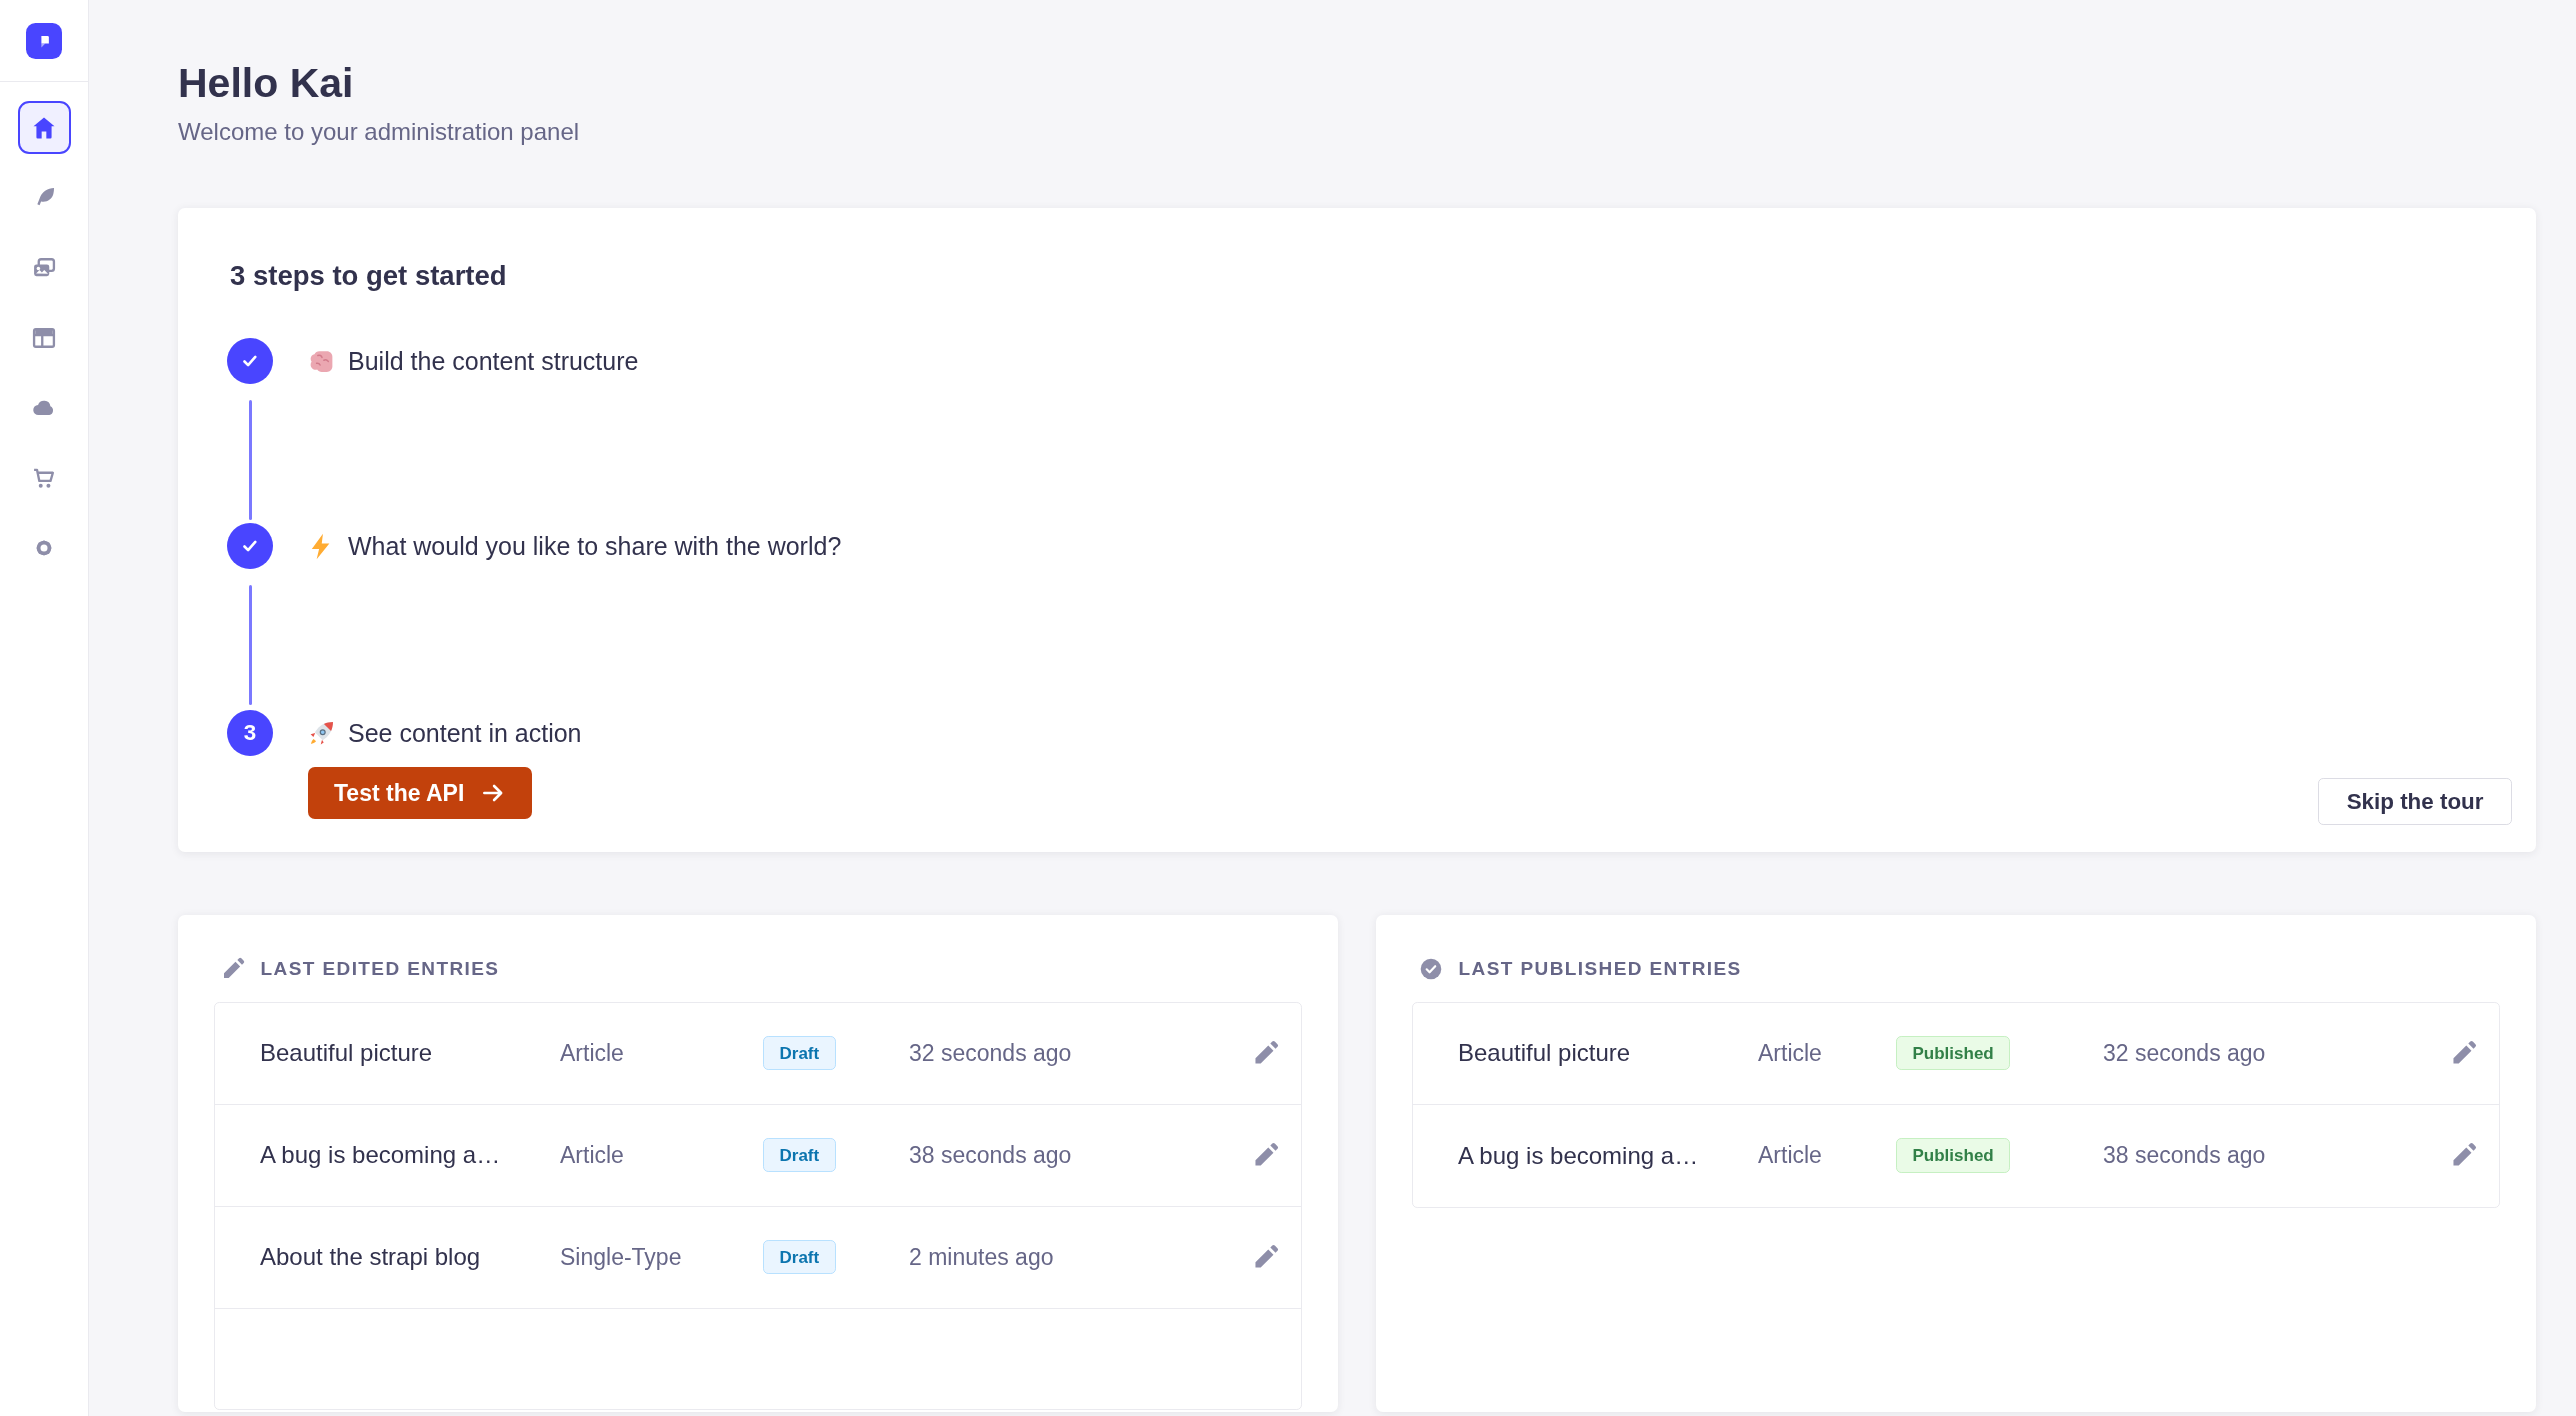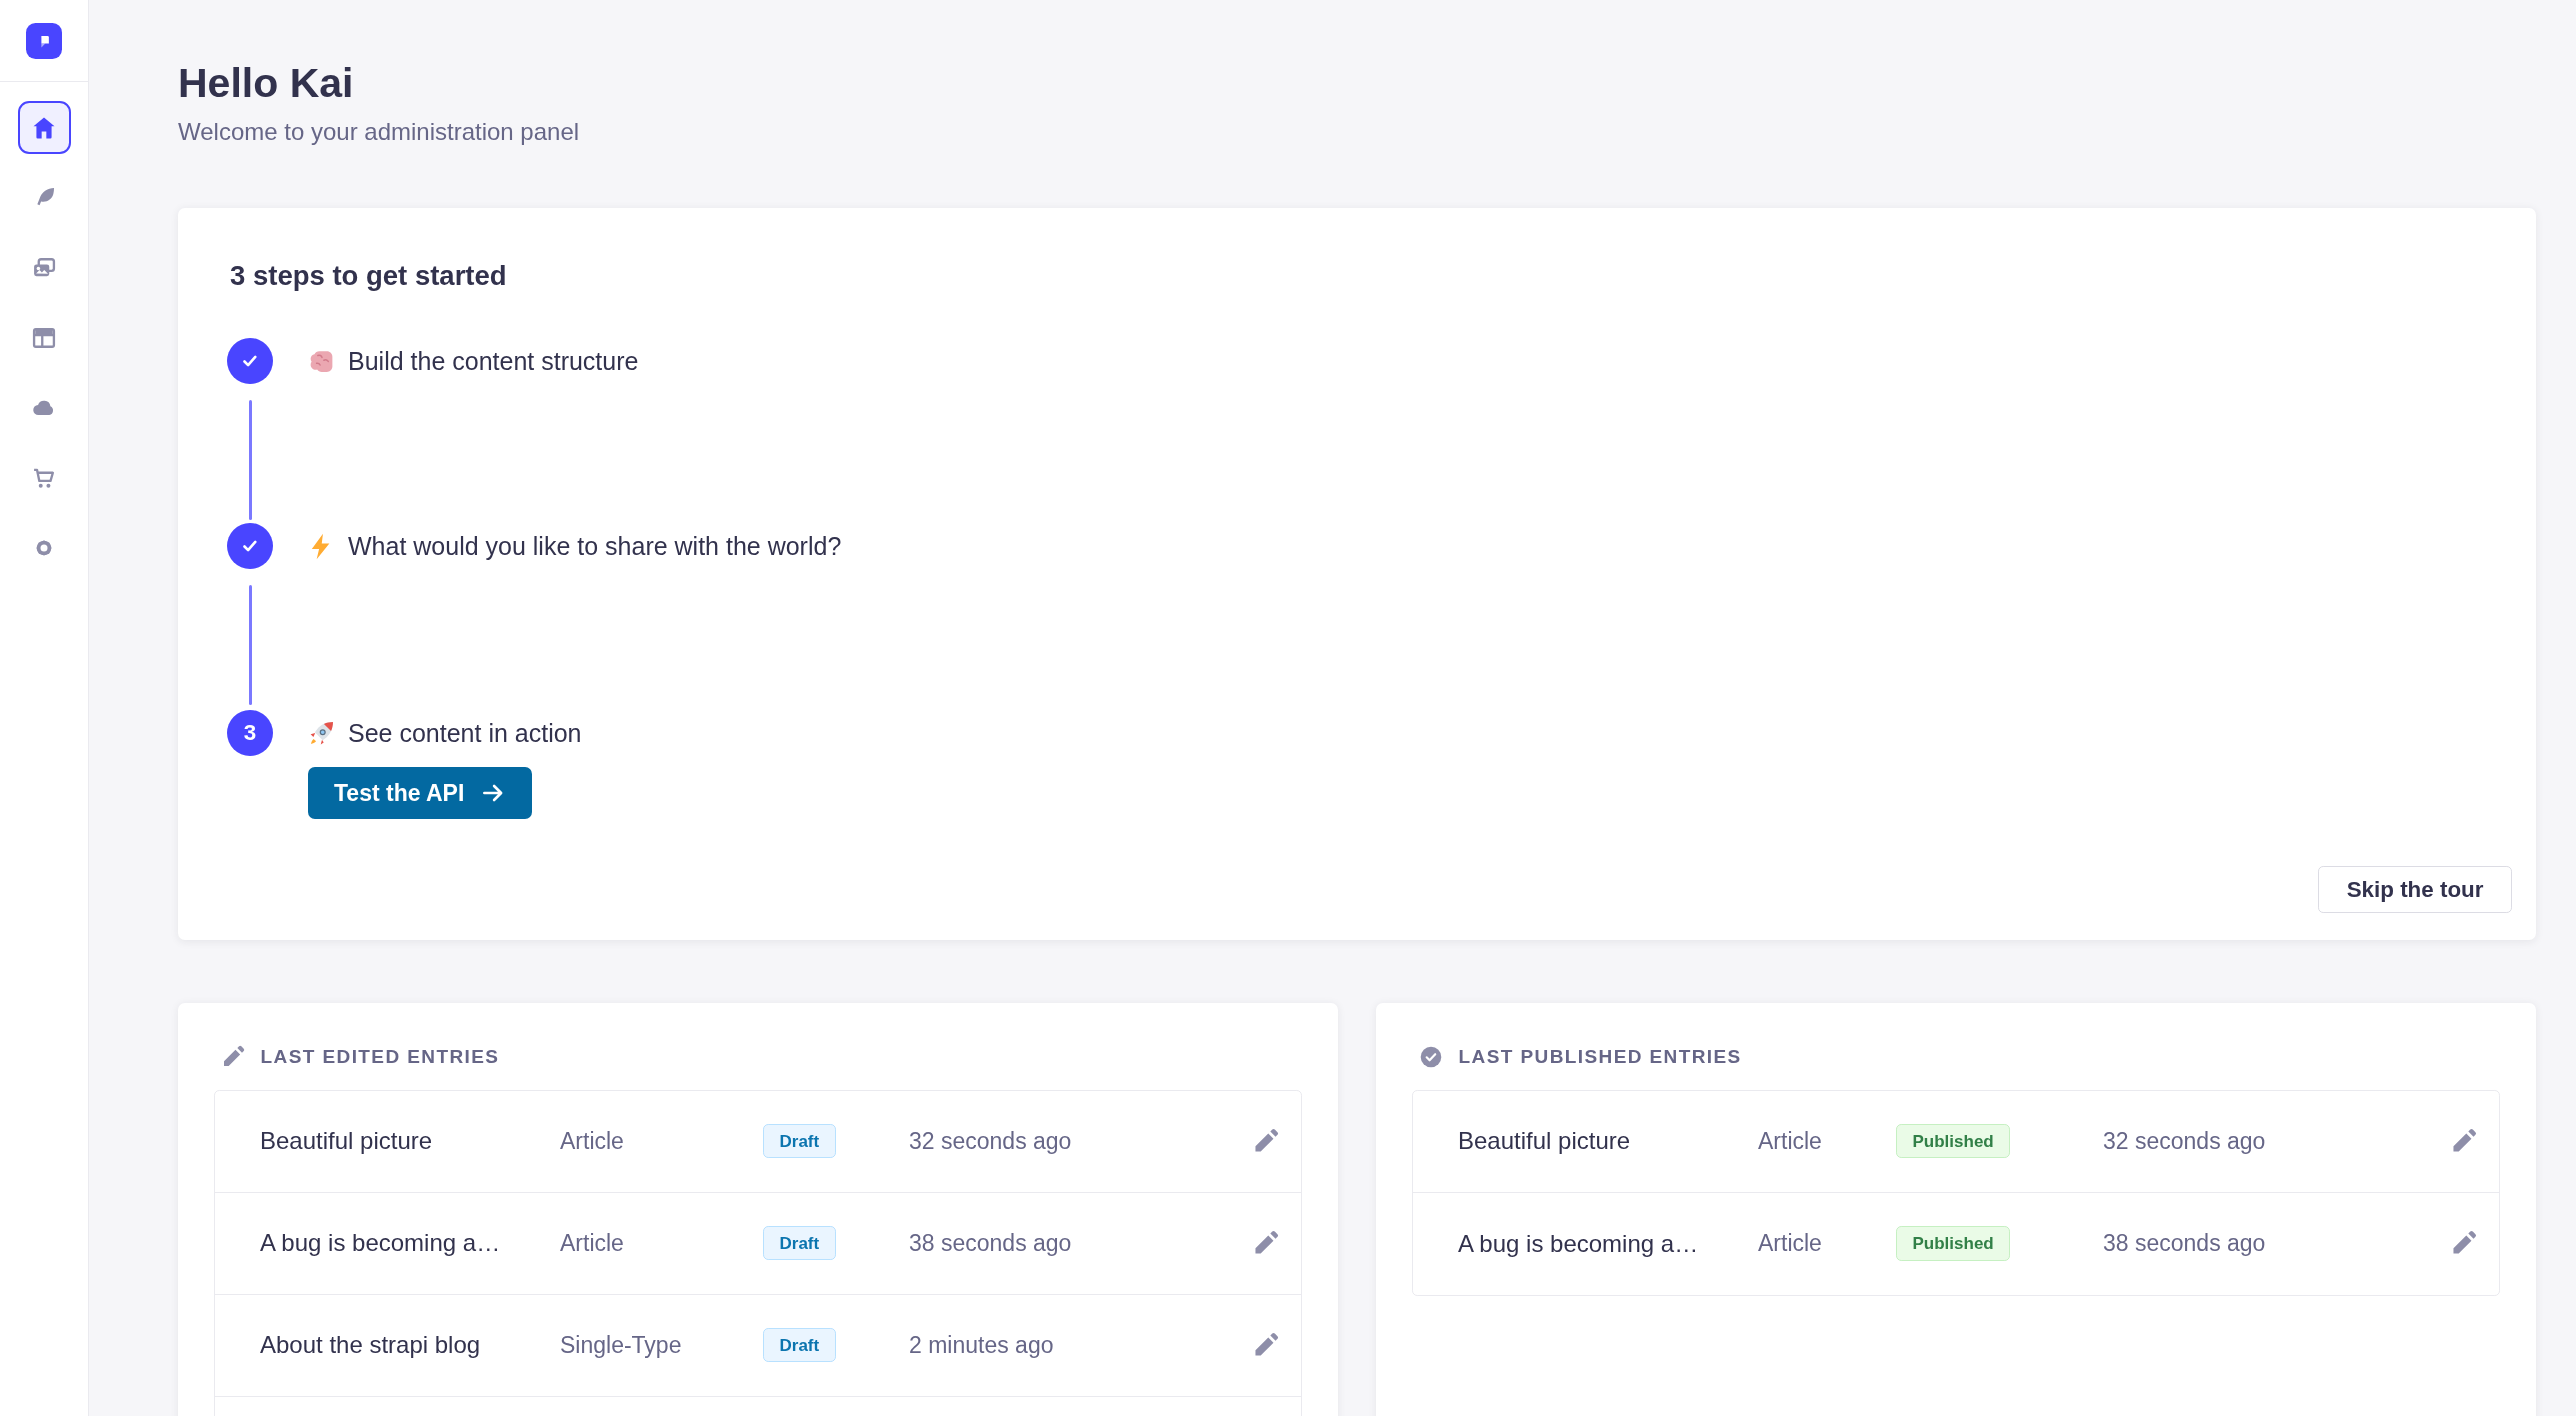--- a/index.html
+++ b/index.html
@@ -31,21 +31,21 @@
     background: transparent; border: none; cursor: pointer; padding: 0;
   }
   .nav-item.active { background: #f0f0ff; border: 2.6px solid #4945ff; }
   .nav-item svg { width: 28px; height: 28px; }
   
   .main { flex: 1; padding: 60px 40px 0 89px; position: relative; }
   .page-title { margin: 0; font-size: 41px; line-height: 46px; font-weight: bold; color: #32324d; }
   .page-subtitle { margin-top: 12px; font-size: 24px; color: #666687; }
   
   .steps-card {
-    position: relative; margin-top: 62px; height: 732px;
+    position: relative; margin-top: 62px; height: 644px;
     background: #ffffff; border-radius: 6.9px;
     box-shadow: 0 1.7px 8.6px rgba(33,33,52,0.08);
   }
   .steps-title { position: absolute; top: 52px; left: 52px; font-size: 27.5px; font-weight: bold; color: #32324d; }
   .step-row { position: absolute; left: 49px; height: 46px; display: flex; align-items: center; gap: 34px; }
   .step-row.step-1 { top: 130px; }
   .step-row.step-2 { top: 315px; }
   .step-row.step-3 { top: 502px; }
   .step-circle {
     width: 46px; height: 46px; border-radius: 50%; background: #4945ff; flex: none;
@@ -53,21 +53,21 @@
     display: flex; align-items: center; justify-content: center;
   }
   .step-circle svg { width: 24px; height: 24px; }
   .step-label { font-size: 25px; color: #32324d; display: flex; align-items: center; gap: 12px; }
   .step-label svg { width: 29px; height: 29px; }
   .connector { position: absolute; left: 71px; width: 2.6px; height: 120px; background: #7b79ff; border-radius: 1.7px; }
   .connector-1 { top: 192px; }
   .connector-2 { top: 377px; }
   .cta-button {
     position: absolute; left: 130px; top: 559px; height: 52px; padding: 0 26px;
-    background: #0369a1; color: #ffffff; border: none; border-radius: 6.9px;
+    background: #c2410c; color: #ffffff; border: none; border-radius: 6.9px;
     font-family: inherit; font-size: 23px; font-weight: bold;
     display: flex; align-items: center; gap: 15.5px; cursor: pointer;
   }
   .cta-button svg { width: 26px; height: 26px; }
   .skip-button {
     position: absolute; right: 24px; bottom: 27px; height: 47px; padding: 0 27.5px;
     background: #ffffff; border: 0.9px solid #dcdce4; border-radius: 5.2px;
     font-family: inherit; font-size: 22.4px; font-weight: bold; color: #32324d; cursor: pointer;
   }
   

